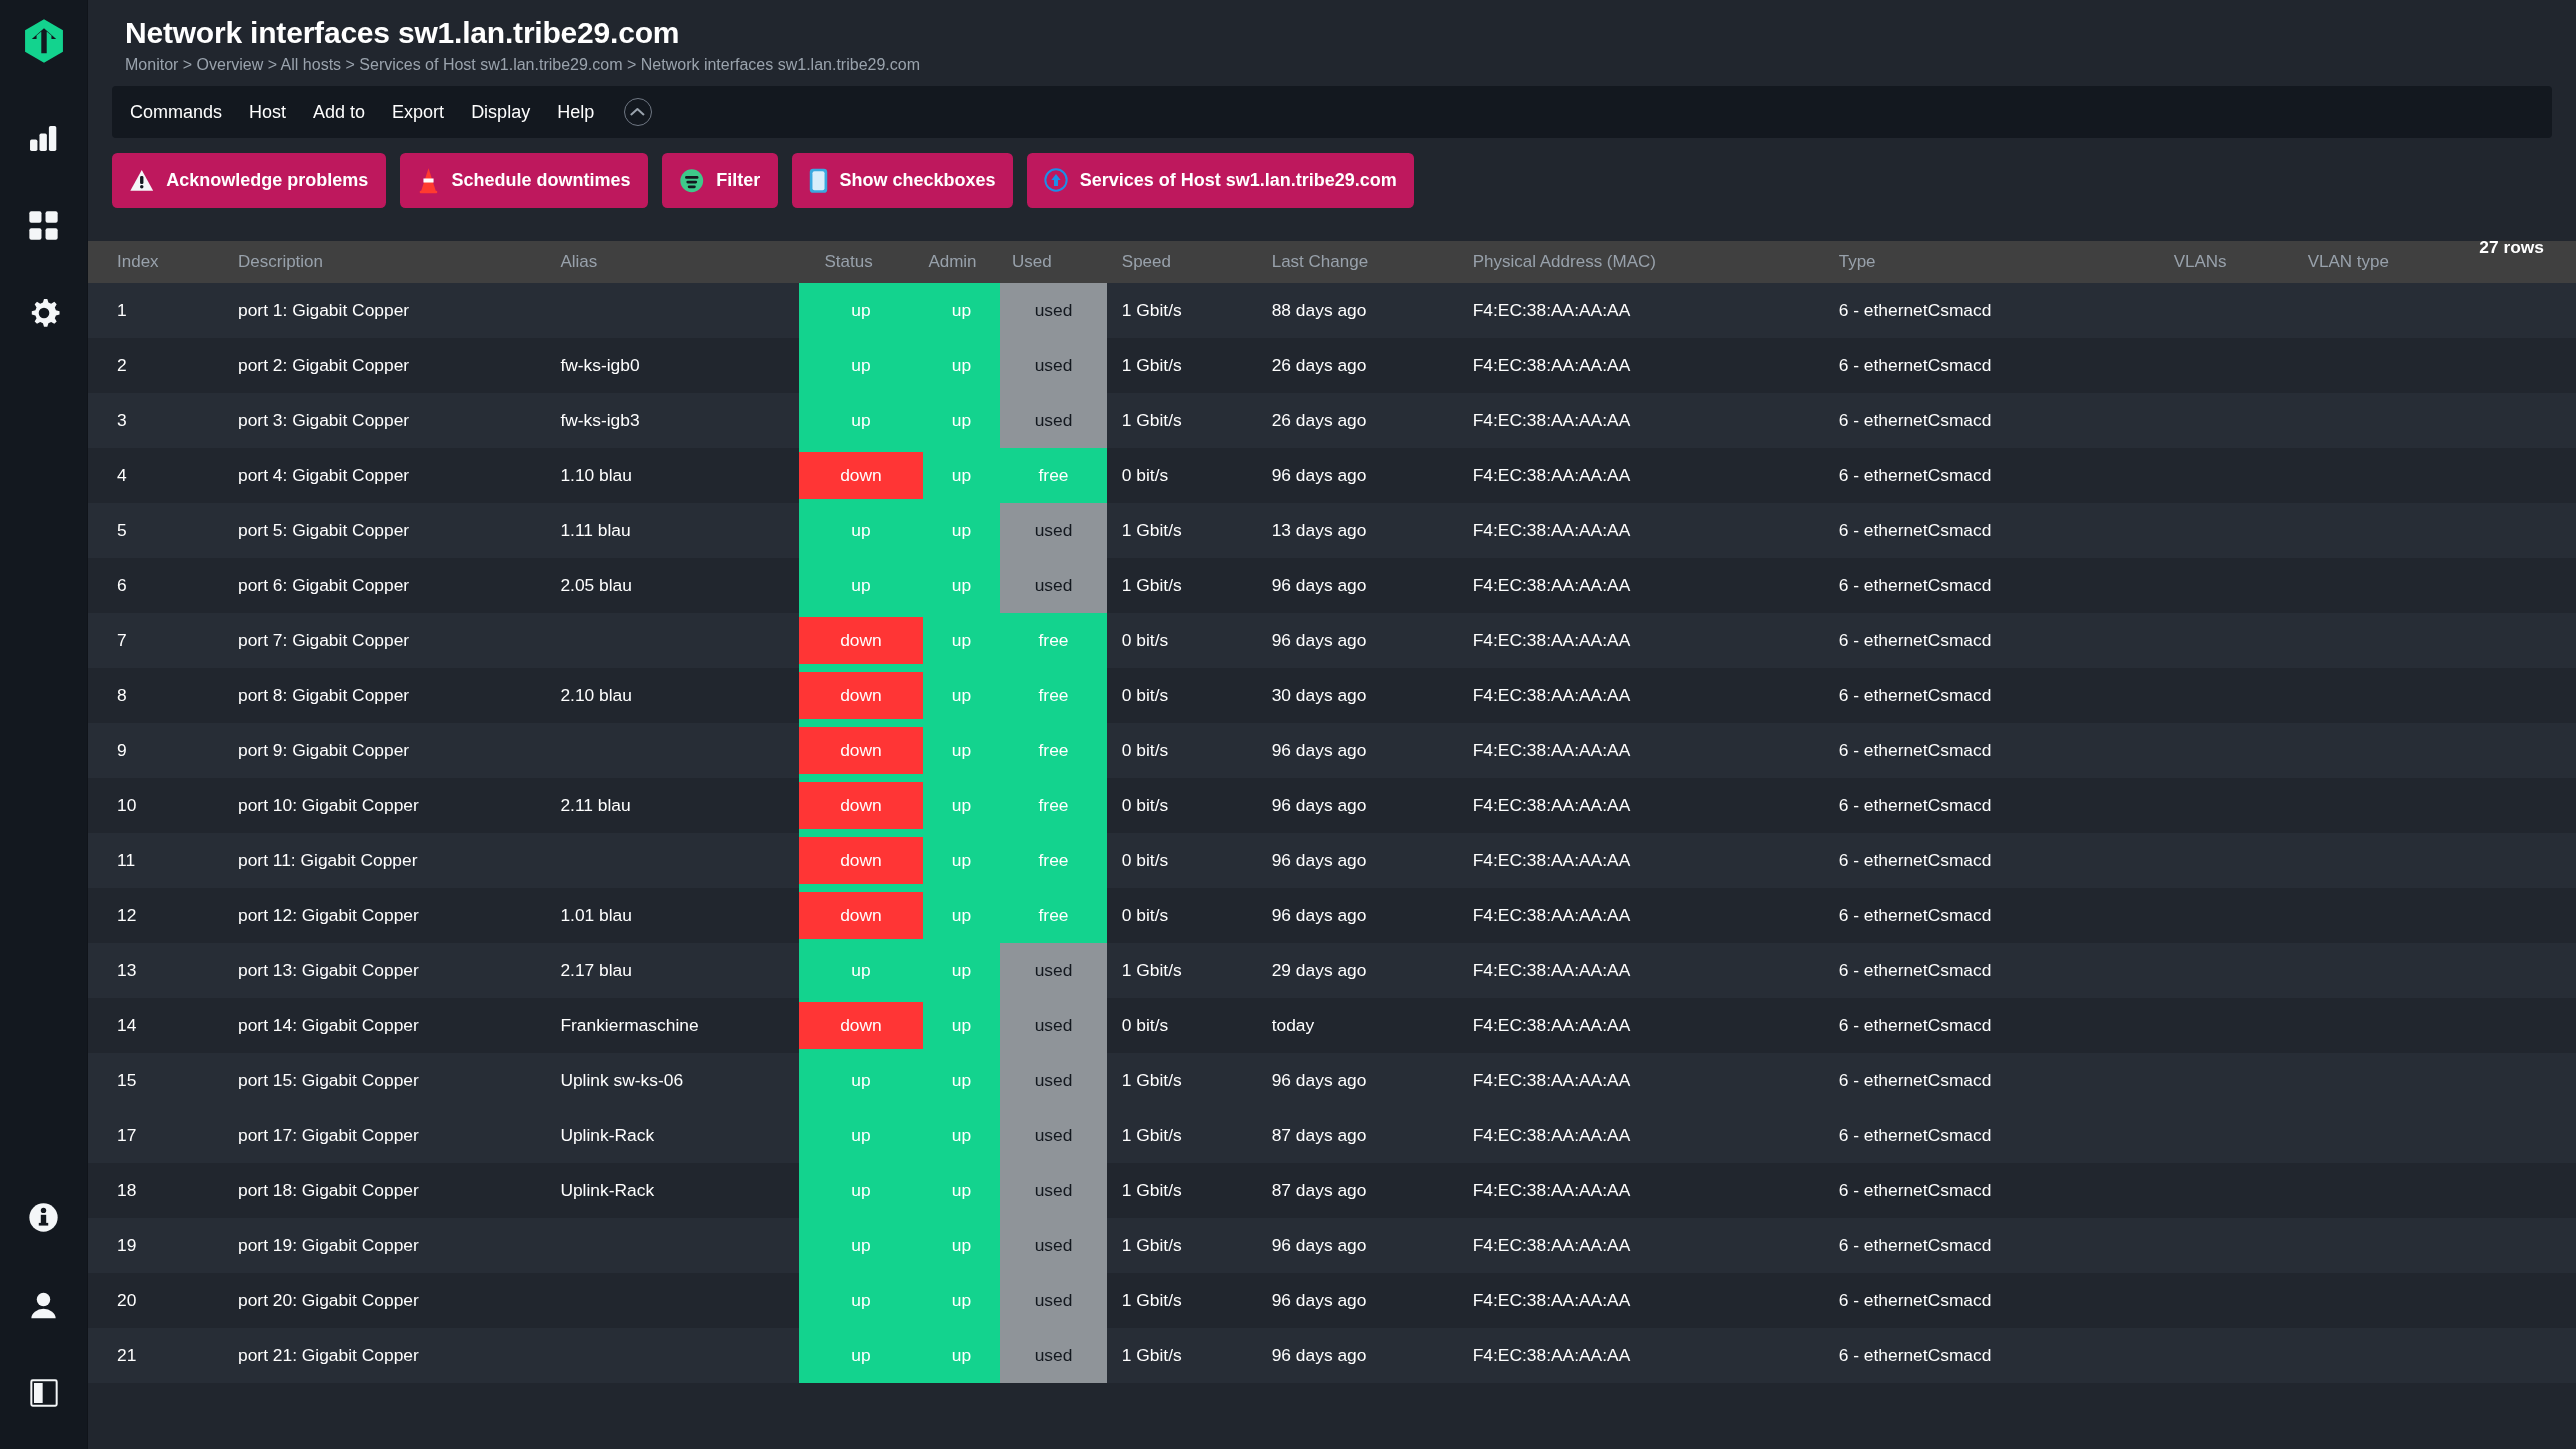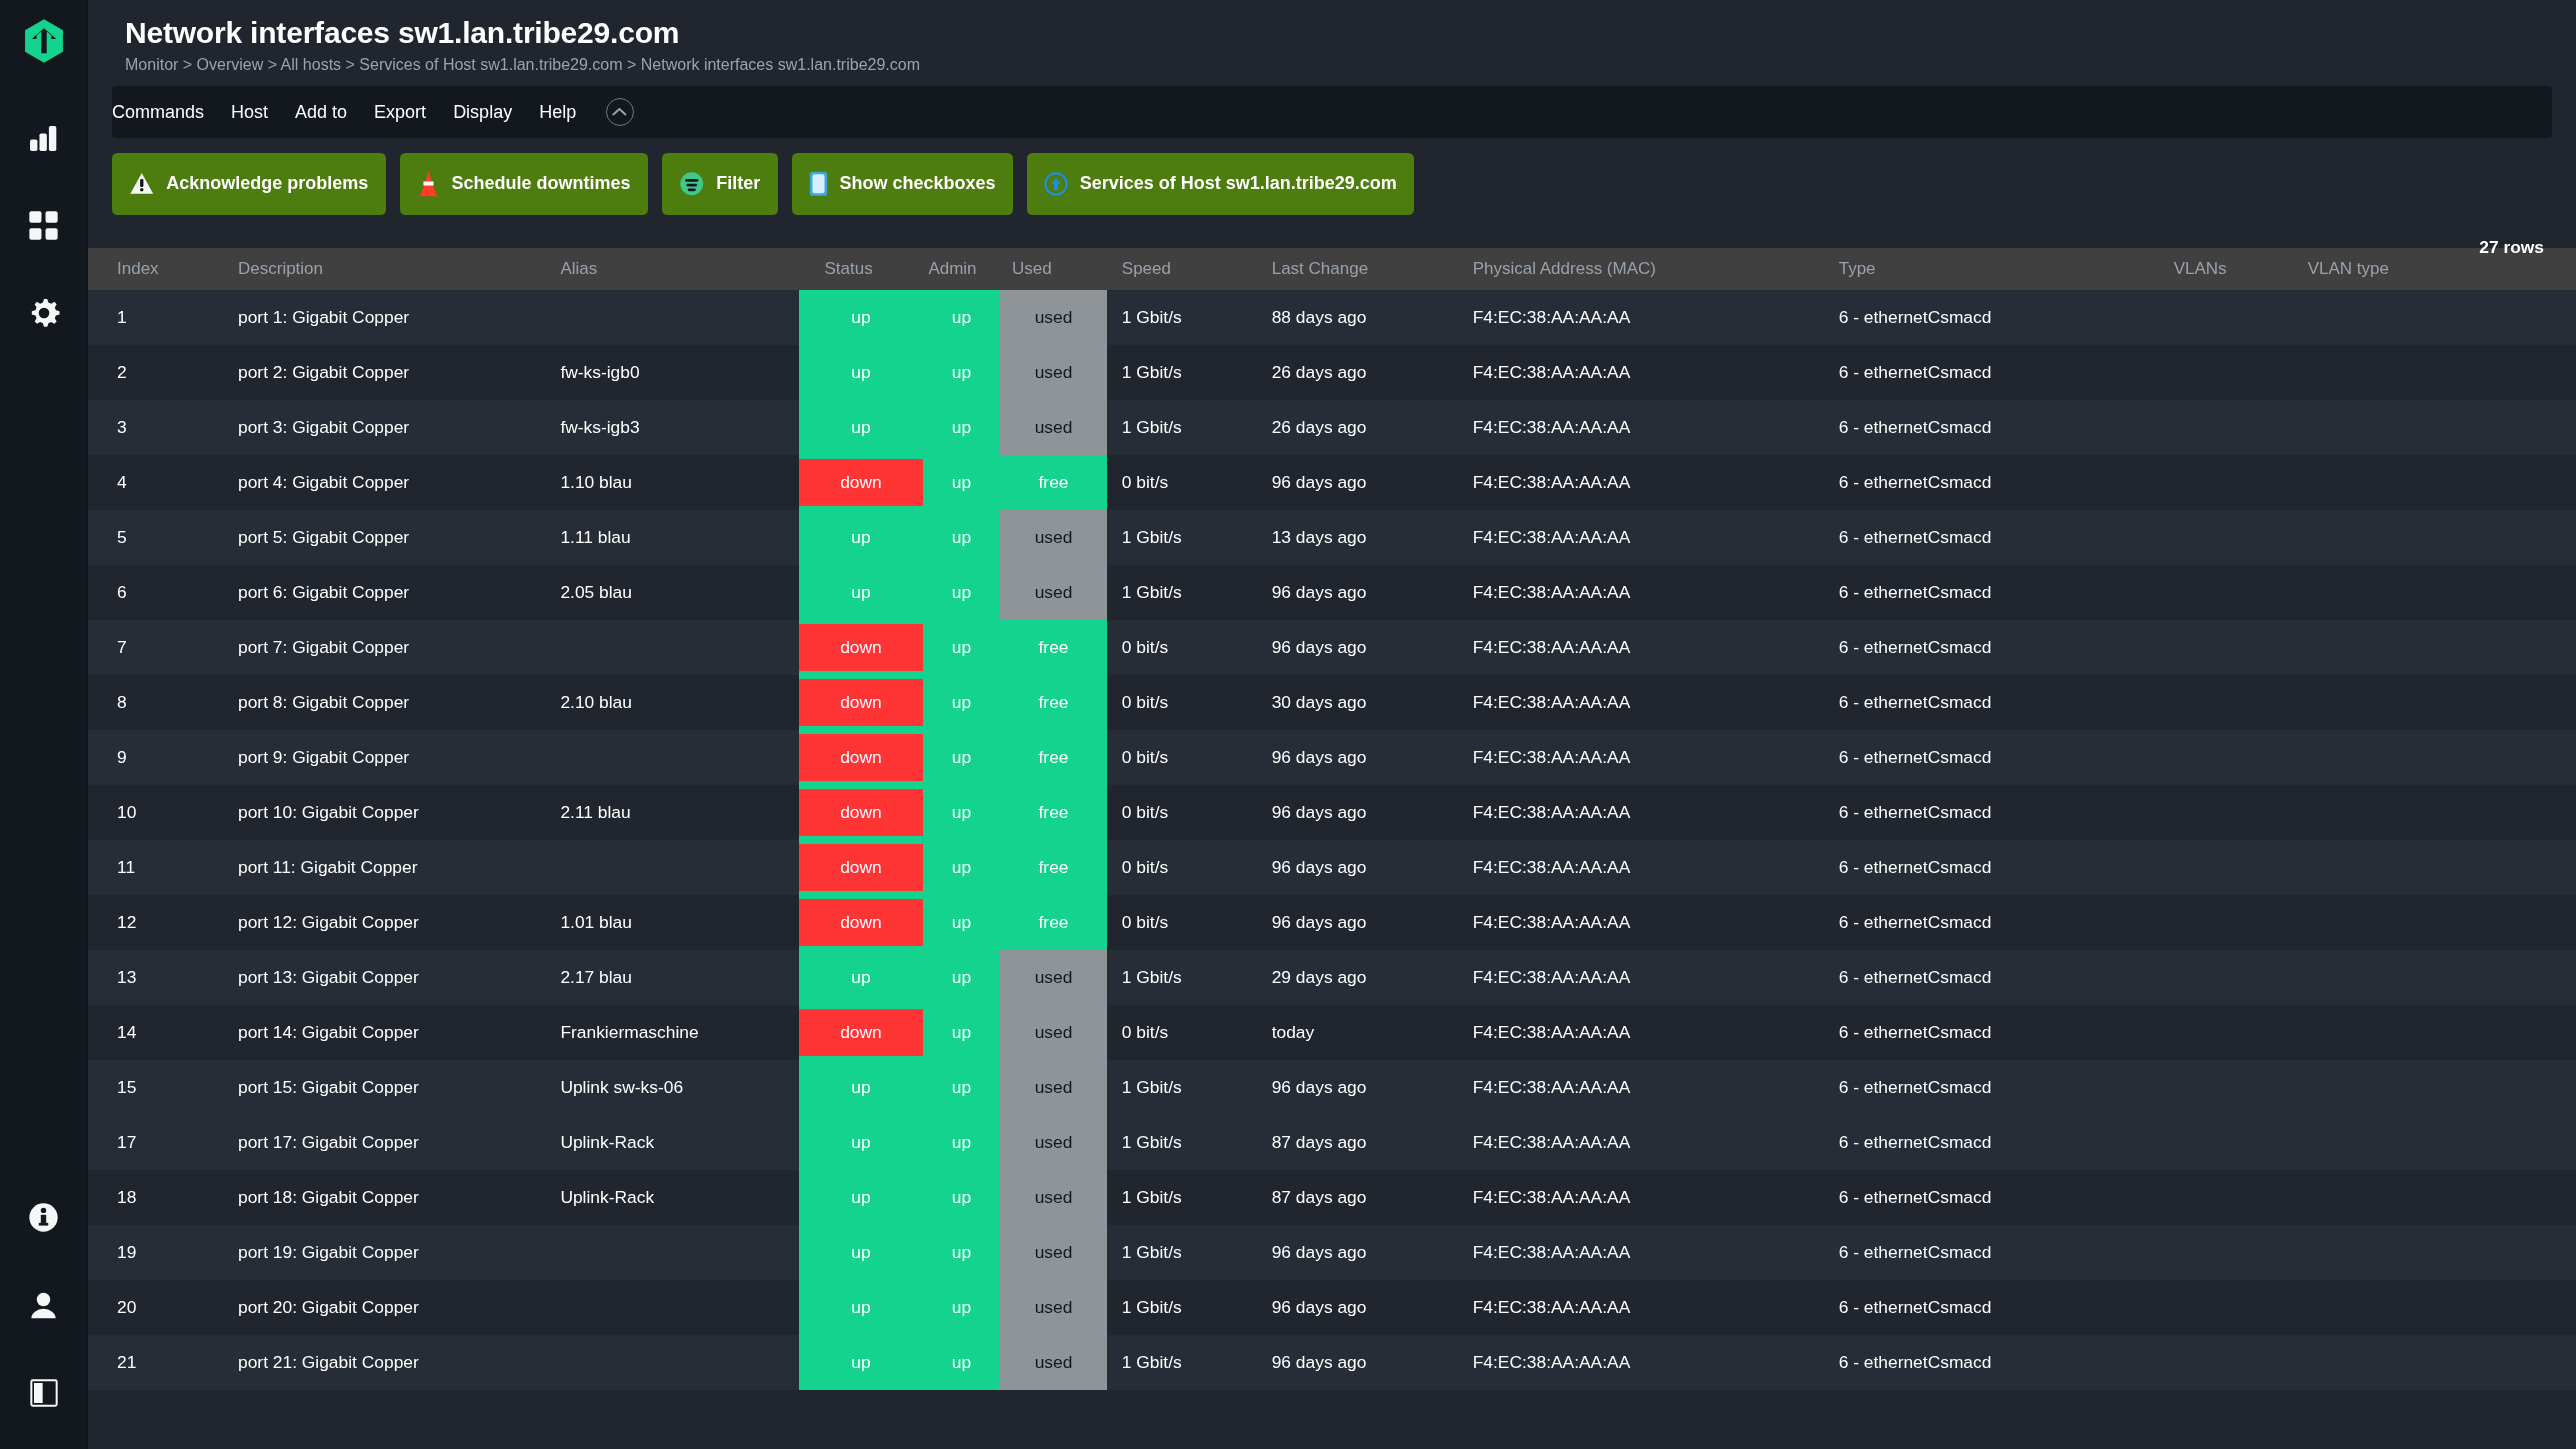--- a/index.html
+++ b/index.html
@@ -60,20 +60,21 @@
     white-space: nowrap;
   }
 
   
   #menu-bar {
     background: #13181f;
     height: 52px;
     margin: 0 24px 0 24px;
     border-radius: 4px;
     display: flex; align-items: center;
+    padding-left: 18px;
     flex: 0 0 52px;
   }
   .menu-item {
     color: #fff;
     font-size: 18px;
     margin-right: 27px;
     cursor: pointer;
     white-space: nowrap;
   }
   #menu-collapse {
@@ -86,23 +87,23 @@
   }
 
   
   #action-bar {
     display: flex; align-items: center;
     padding: 14.8px 0 13.4px 24px;
     flex: 0 0 auto;
     gap: 14px;
   }
   .action-btn {
-    background: #4d7c0f;
+    background: #be185d;
     border-radius: 5.4px;
-    height: 62px;
+    height: 55px;
     display: flex; align-items: center;
     padding: 0 17.4px;
     cursor: pointer;
     white-space: nowrap;
   }
   .action-btn .lbl {
     color: #fff;
     font-size: 18px;
     font-weight: bold;
     margin-left: 11.4px;

